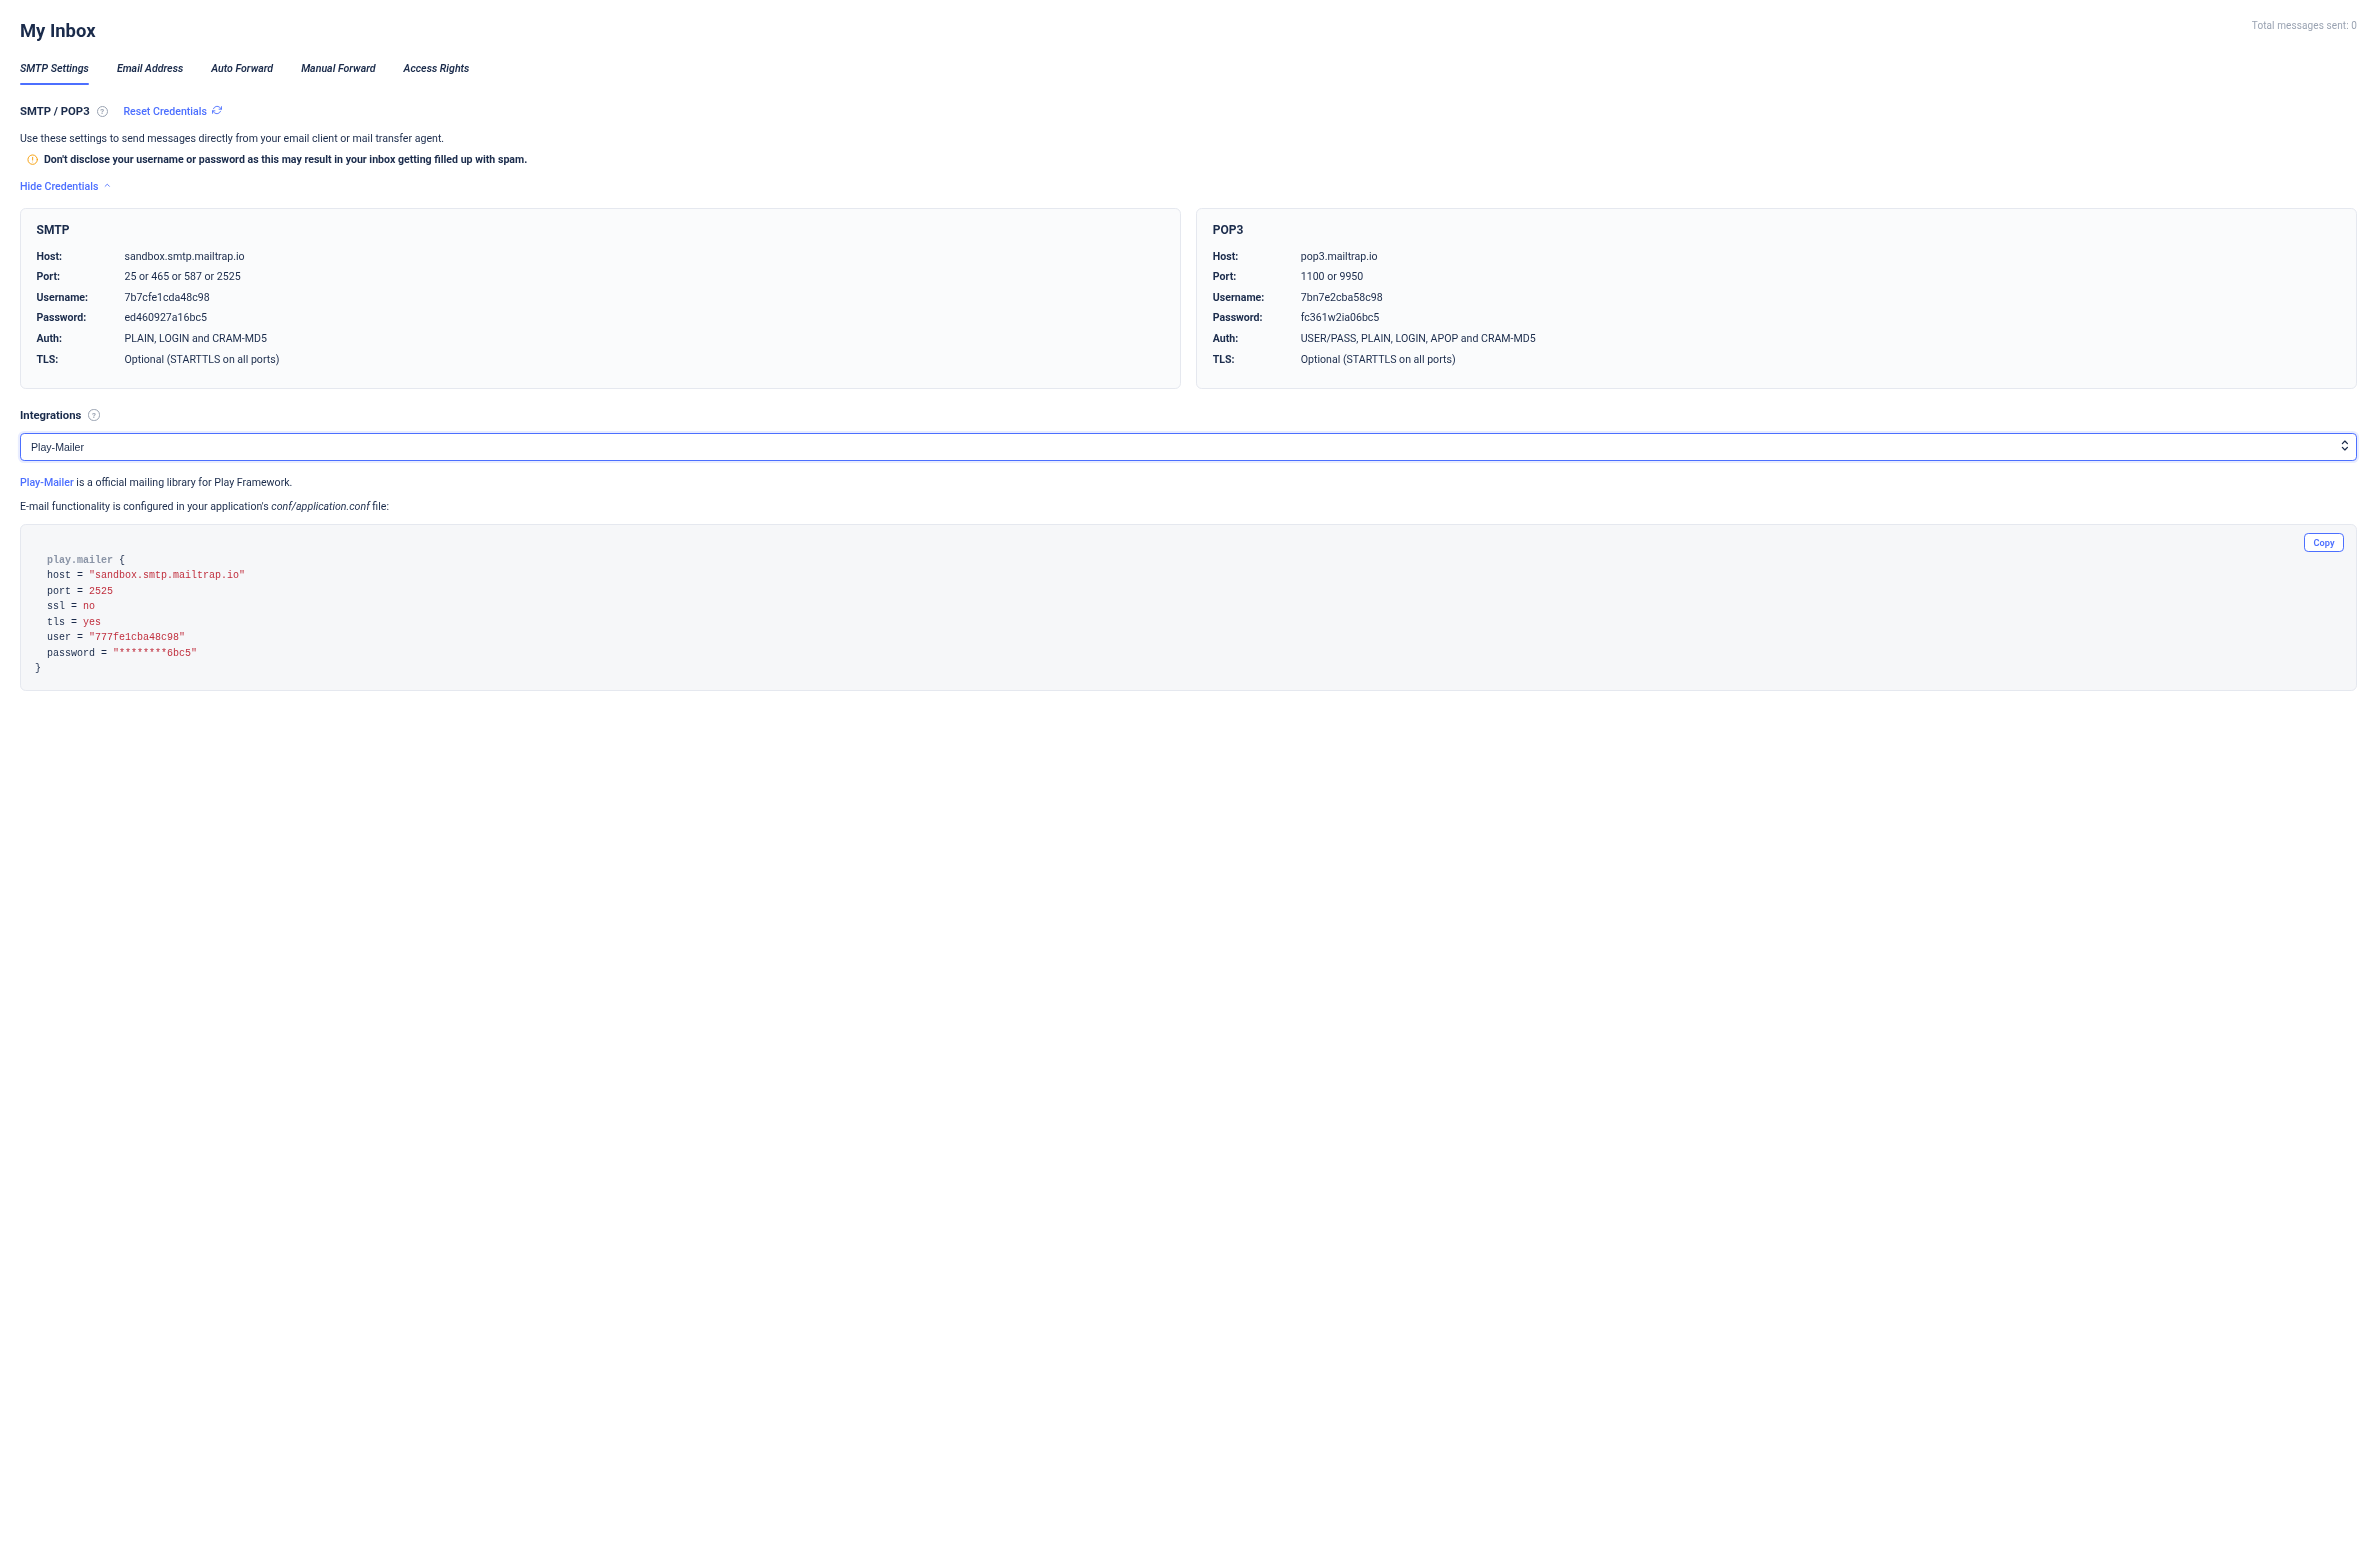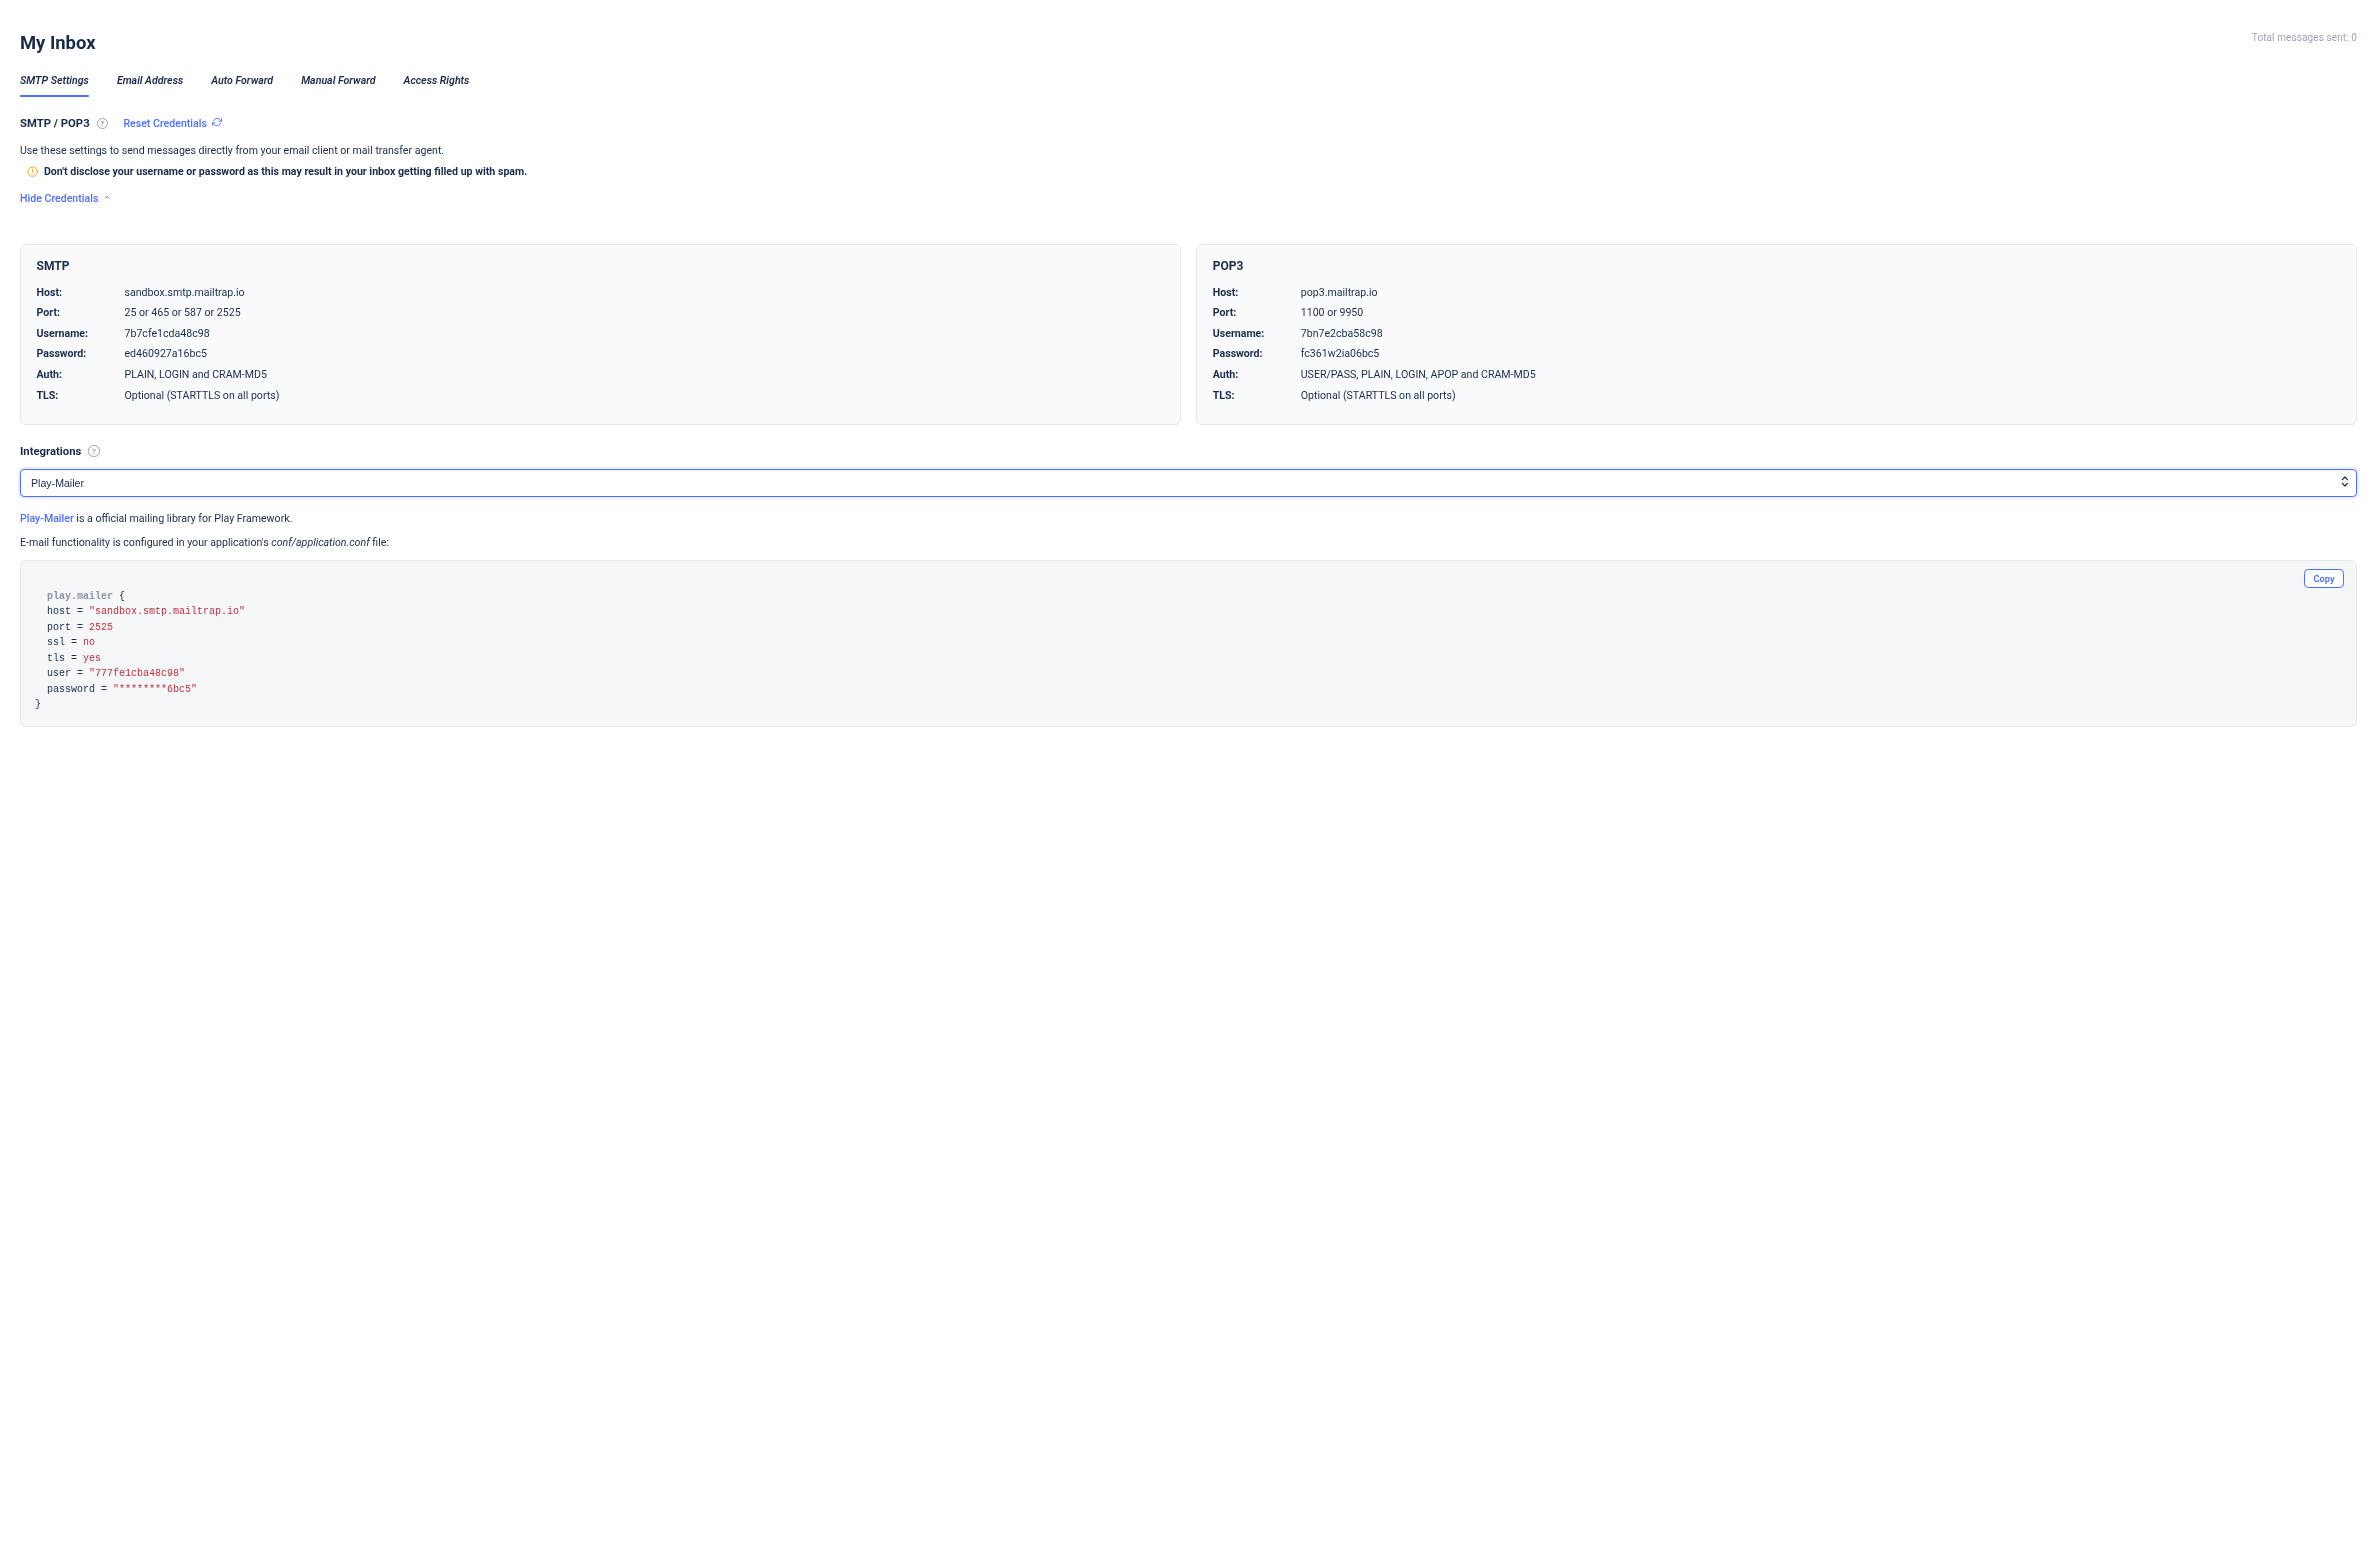--- a/index.html
+++ b/index.html
@@ -1,34 +1,34 @@
 <!DOCTYPE html>
 <html style="font-size:11.3px"><head>
   <meta charset="utf-8">
   <style>
     * { box-sizing: border-box; margin: 0; padding: 0; }
     body { font-family: -apple-system, BlinkMacSystemFont, "Segoe UI", Roboto, Helvetica, Arial, sans-serif; color: #1a2b4b; background: #fff; padding: 20px; font-size: 10.6px; }
-    .header { display: flex; justify-content: space-between; align-items: flex-start; margin-bottom: 15.5px; margin-top: 12px; }
+    .header { display: flex; justify-content: space-between; align-items: flex-start; margin-bottom: 15.5px; }
     .page-title { font-size: 18.4px; font-weight: 700; color: #1a2b4b; }
     .total-messages { color: #9aa3b2; font-size: 10px; letter-spacing: 0.1px; }
     .tabs { display: flex; gap: 28px; border-bottom: none; margin-bottom: 20px; margin-top: 2.8px; font-style: italic; }
     .tab { font-size: 10.6px; font-weight: 600; color: #1a2b4b; padding: 5.7px 0 10px 0; cursor: pointer; position: relative; }
     .tab.active::after { content: ""; position: absolute; left: 0; right: 0; bottom: 0; height: 2.1px; background: #4c6fff; border-radius: 1.4px; }
     .section-header { display: flex; align-items: center; gap: 7px; margin-bottom: 12.7px; }
     .section-title { font-size: 11.3px; font-weight: 700; color: #1a2b4b; }
     .help-circle { display: inline-flex; align-items: center; justify-content: center; width: 11.3px; height: 11.3px; border: 1.1px solid #9aa3b2; border-radius: 50%; color: #9aa3b2; font-size: 7.8px; font-weight: 700; cursor: default; }
     .link { color: #4c6fff; font-size: 10.6px; font-weight: 500; cursor: pointer; }
     .reset-icon { display: inline-flex; margin-left: 2.1px; }
     .description { color: #1a2b4b; margin-bottom: 6px; line-height: 1.5; }
     .warning-row { display: flex; align-items: center; gap: 5.7px; margin-bottom: 14px; margin-left: 7px; }
     .warning-icon { display: inline-flex; color: #f59e0b; }
     .warning-text { font-weight: 700; color: #1a2b4b; }
     .toggle-link { color: #4c6fff; cursor: pointer; display: inline-flex; align-items: center; gap: 4.2px; margin-bottom: 15.5px; font-weight: 500; }
     .cards { display: flex; gap: 15.5px; margin-bottom: 20px; }
-    .card { flex: 1; border: 0.7px solid #e5e8ef; background: #fafbfc; border-radius: 5.7px; padding: 14px 15.5px 15.5px 15.5px; margin-top: 24px; }
+    .card { flex: 1; border: 0.7px solid #e5e8ef; background: #fafbfc; border-radius: 5.7px; padding: 14px 15.5px 15.5px 15.5px; }
     .card-title { font-size: 12px; font-weight: 700; margin-bottom: 11.3px; color: #1a2b4b; }
     .kv-row { display: flex; margin-bottom: 4.2px; line-height: 1.55; }
     .kv-label { width: 88px; flex-shrink: 0; font-weight: 700; color: #1a2b4b; }
     .kv-value { color: #1a2b4b; }
     .integrations-header { display: flex; align-items: center; gap: 7px; margin-bottom: 11.3px; }
     .select-wrap { position: relative; margin-bottom: 14px; }
     .integration-select { width: 100%; padding: 7px 10px; font-size: 10.6px; border: 1.1px solid #4c6fff; border-radius: 4.2px; background: #fff; outline: none; appearance: none; color: #1a2b4b; box-shadow: 0 0 0 2.1px rgba(76,111,255,0.12); }
     .select-chevrons { position: absolute; right: 8.5px; top: 50%; transform: translateY(-50%); pointer-events: none; color: #1a2b4b; }
     .integration-desc { margin-bottom: 8.5px; line-height: 1.5; }
     .italic { font-style: italic; }

